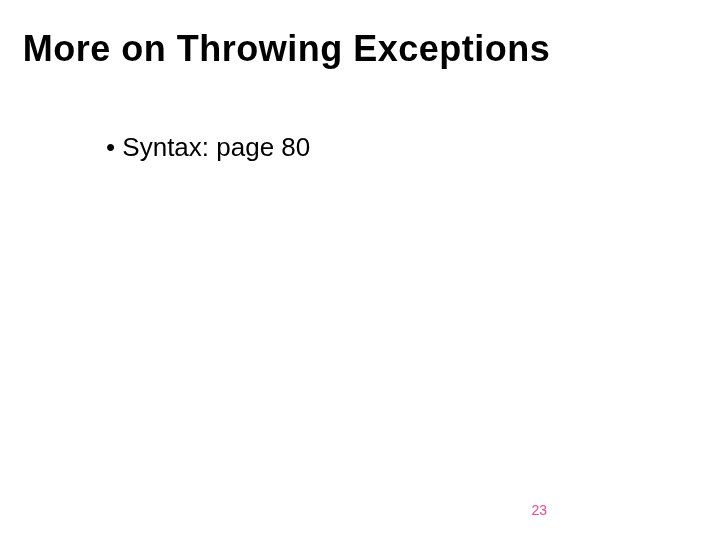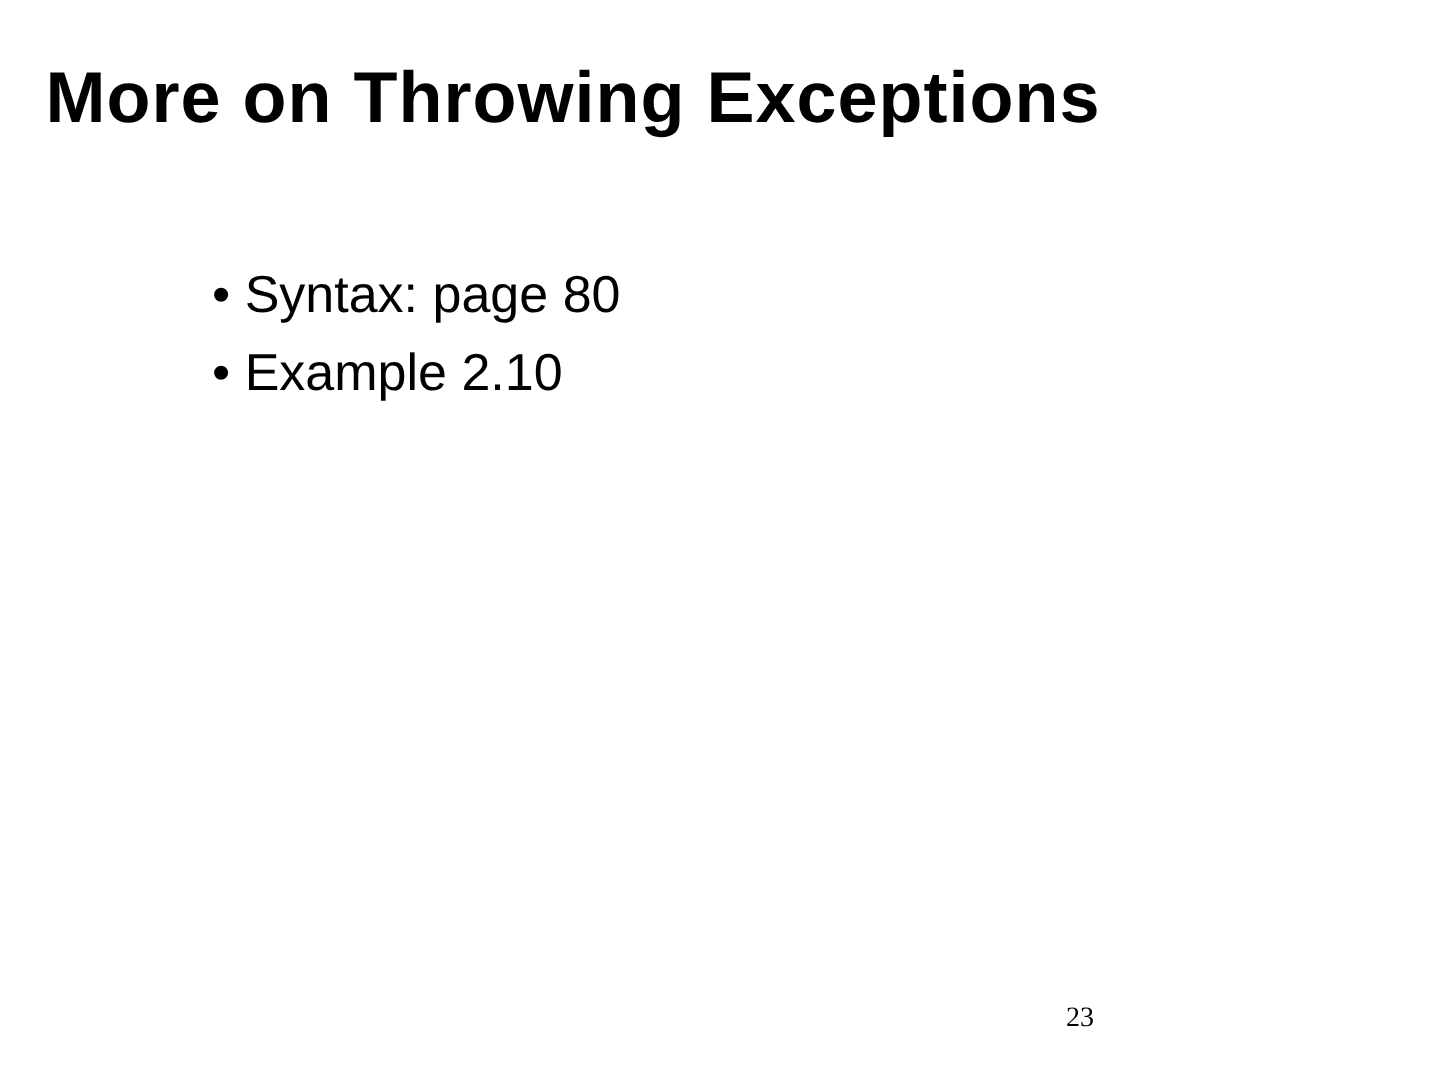--- a/index.html
+++ b/index.html
@@ -45,34 +45,33 @@
     .bullets li {
       font-size: 26px;
       line-height: 1.35;
       margin: 0 0 4px 0;
       padding: 0;
     }
     .pagenum {
       position: absolute;
       right: 26px;
       bottom: 22px;
-      font-family: Liberation Serif, serif;
+      font-family: Liberation Sans, sans-serif;
       font-size: 14px;
-      color: #000000;
+      color: #ec4899;
     }
   </style>
 </head>
 <body>
 
 <div class="slide">
 
   <div class="title">More on Throwing Exceptions</div>
 
   <div class="body">
     <ul class="bullets">
       <li>• Syntax: page 80</li>
-      <li>• Example 2.10</li>
     </ul>
   </div>
 
   <div class="pagenum">23</div>
 
 </div>
 
 </body></html>

